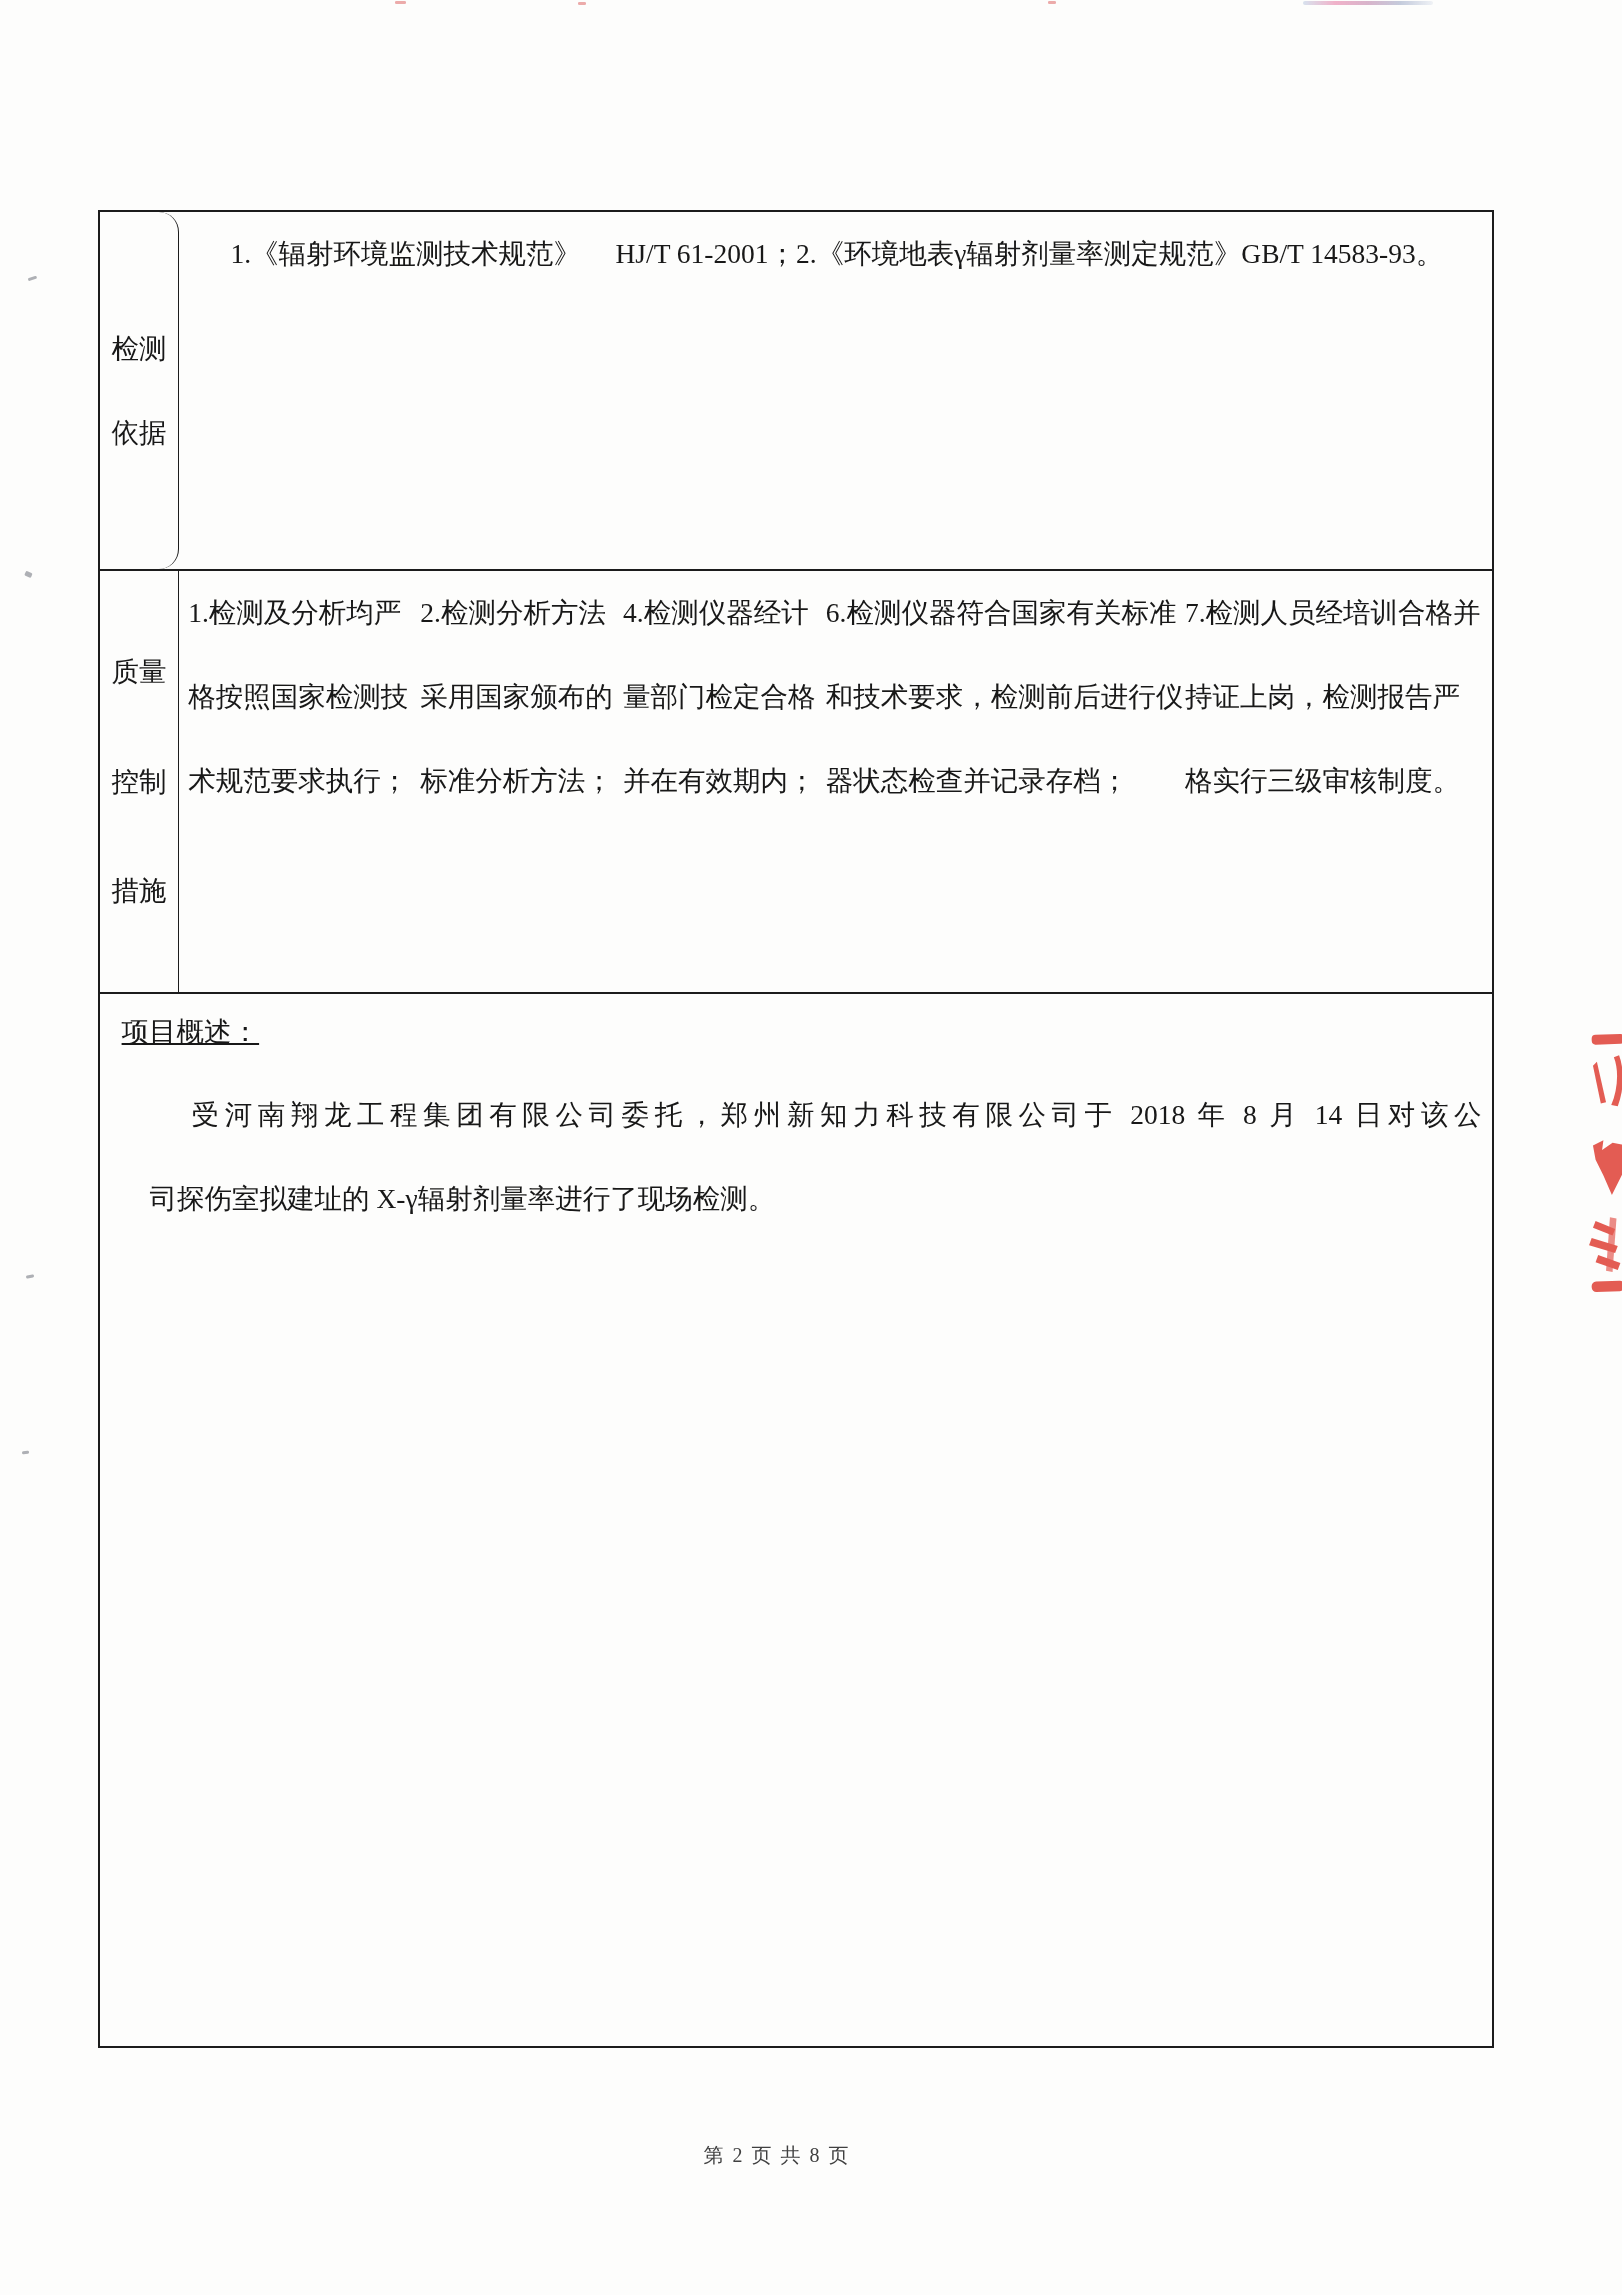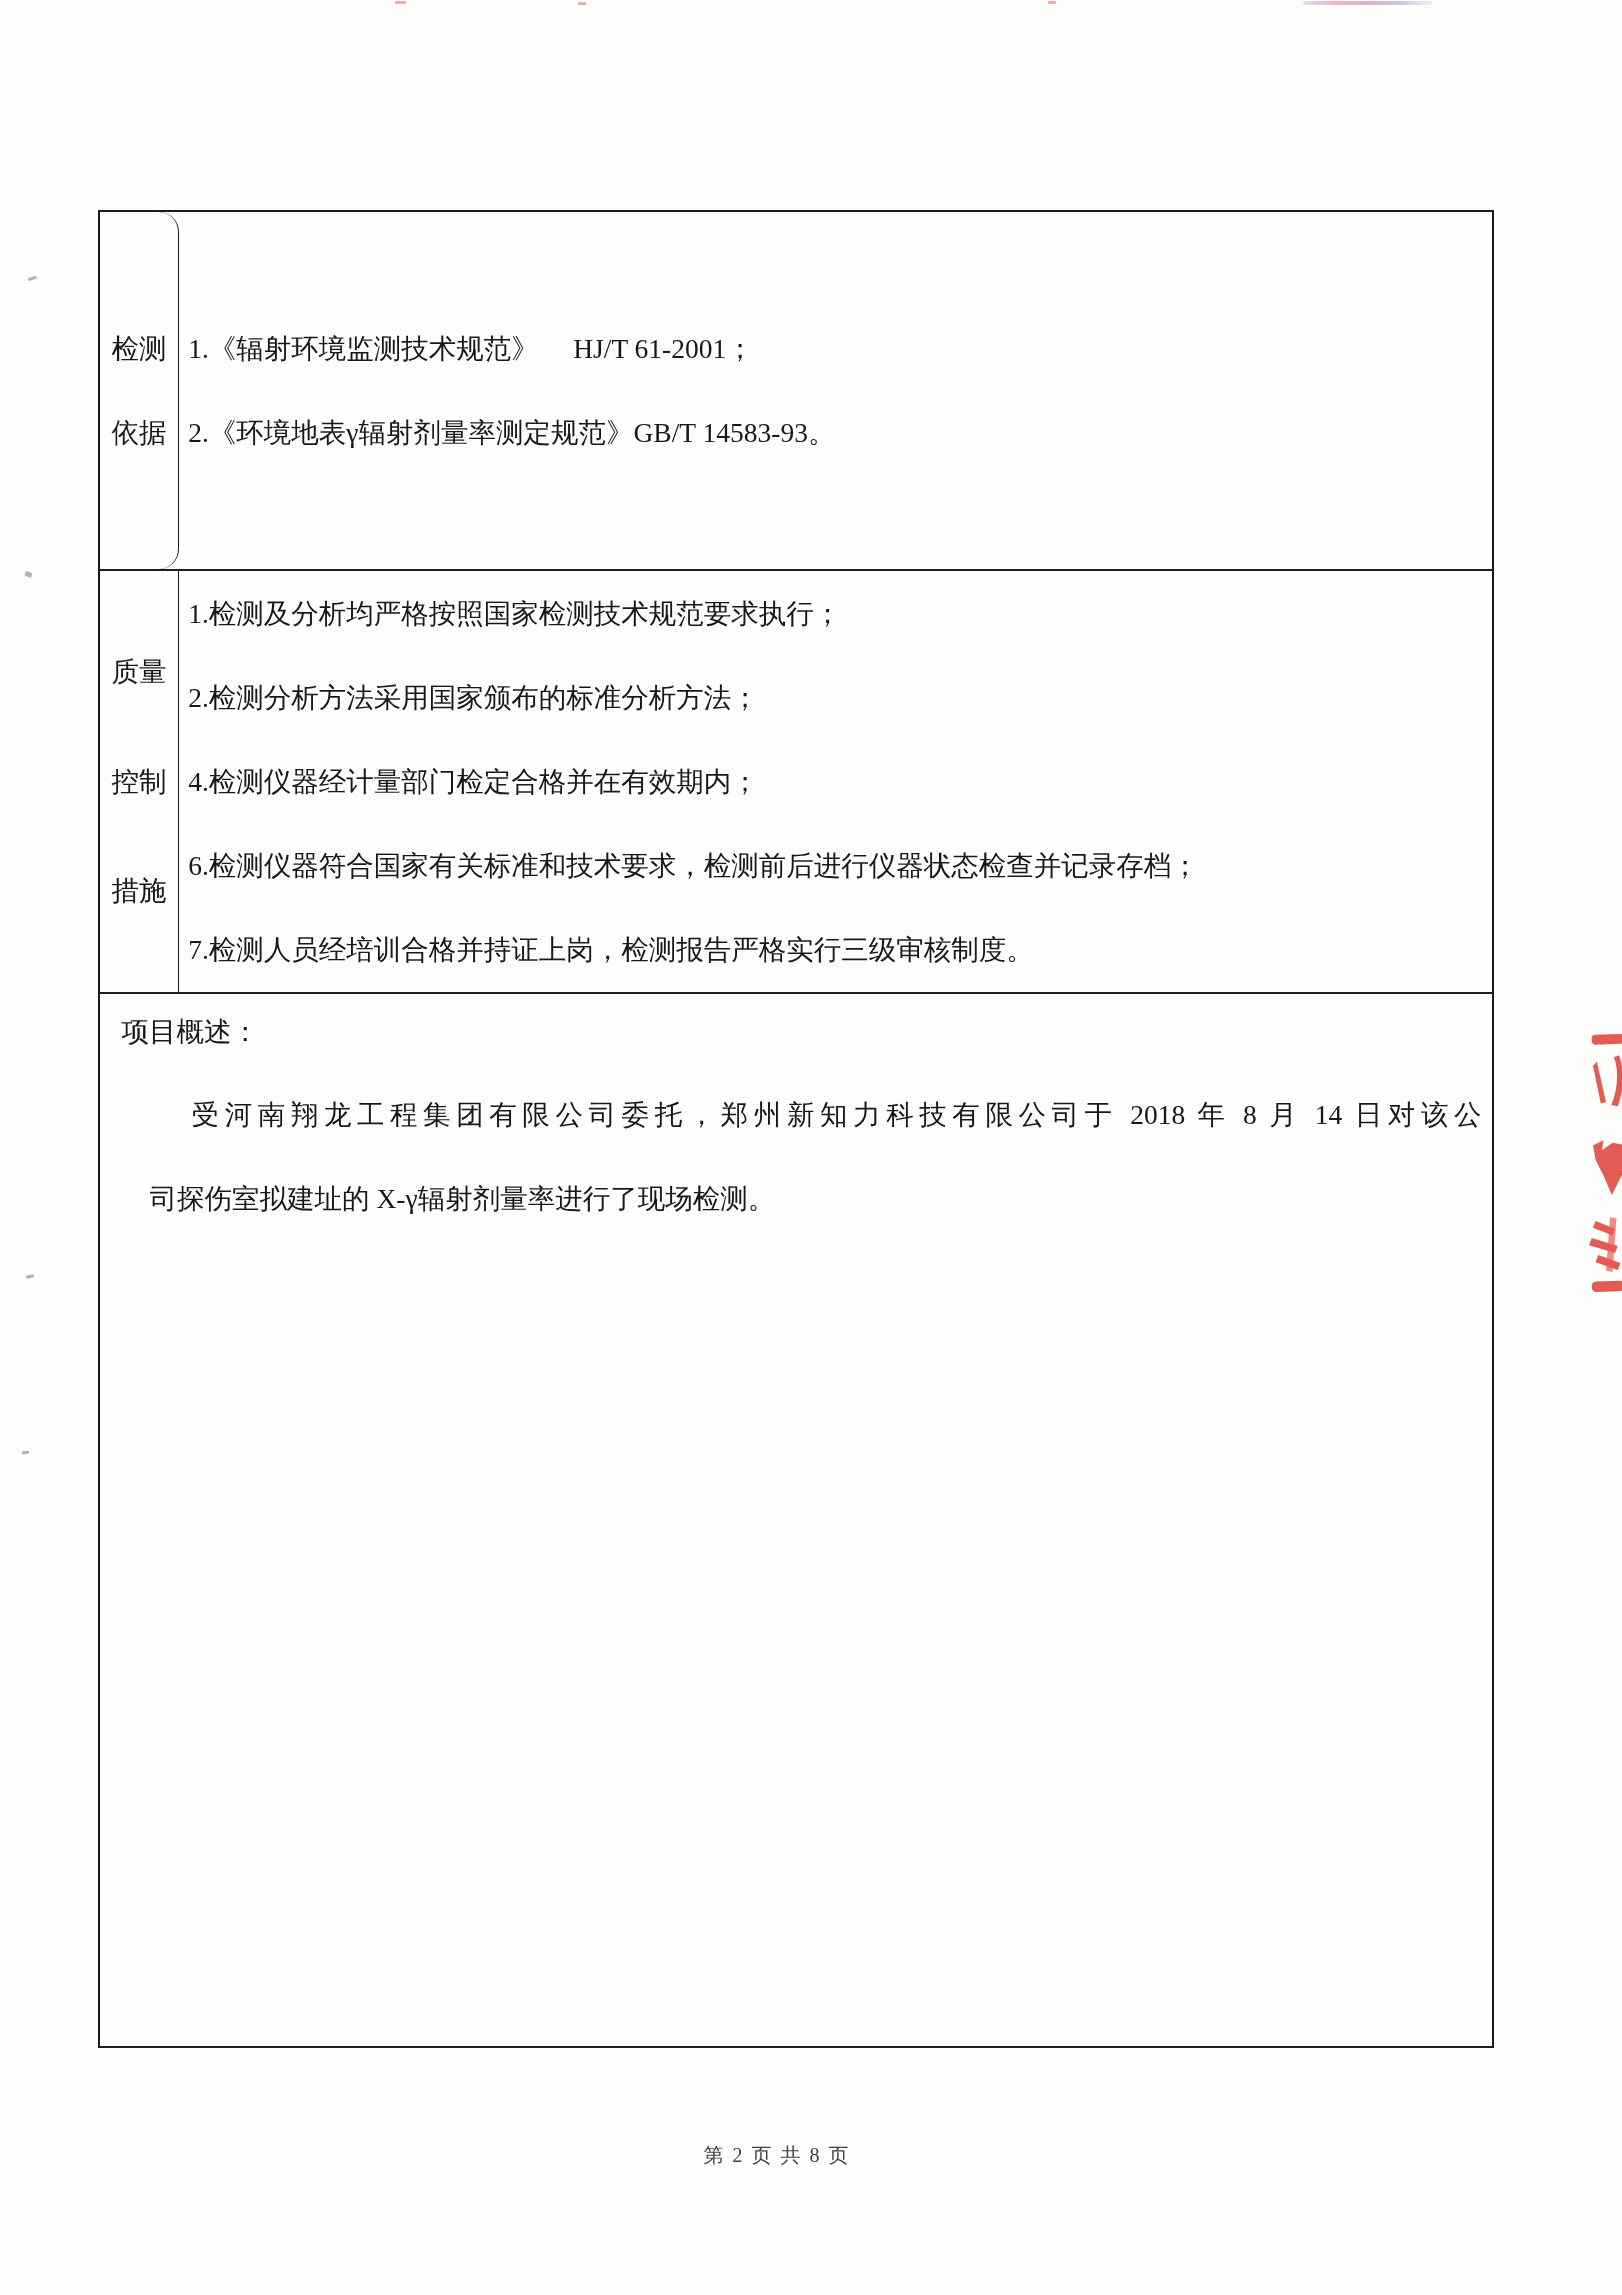--- a/index.html
+++ b/index.html
@@ -29,30 +29,30 @@
     width:79px;flex-shrink:0;box-sizing:border-box;
     border-right:1.3px solid #1c1c1c;
     display:flex;flex-direction:column;align-items:center;justify-content:center;
     font-size:27.5px;line-height:27.5px;
   }
   .row1 .label-cell{gap:56px;border-radius:20px;}
   .row2 .label-cell{gap:82px;}
 
   .content-cell{
     flex:1;box-sizing:border-box;
-    display:flex;flex-direction:column;justify-content:center;
+    display:flex;flex-direction:row;justify-content:center;
     padding-left:9.2px;padding-right:6.5px;
     font-size:27.5px;
   }
   .content-line{white-space:pre-wrap;}
   .row1 .content-line{line-height:84px;}
   .row2 .content-line{line-height:84px;}
 
   
-  .overview-heading{font-size:27.5px;line-height:27.5px;white-space:pre-wrap;}
+  .overview-heading{font-size:27.5px;line-height:27.5px;white-space:pre-wrap;text-decoration:underline;}
   .para{margin-top:28px;margin-left:28px;}
   .para-line{font-size:27.5px;line-height:84px;white-space:pre-wrap;}
   .para-line-1{text-align:justify;text-align-last:justify;text-indent:42px;}
 
   
   .footer{
     position:absolute;top:2142px;left:777px;transform:translateX(-50%);
     font-size:20px;letter-spacing:2px;white-space:pre;color:#404040;
   }
 

